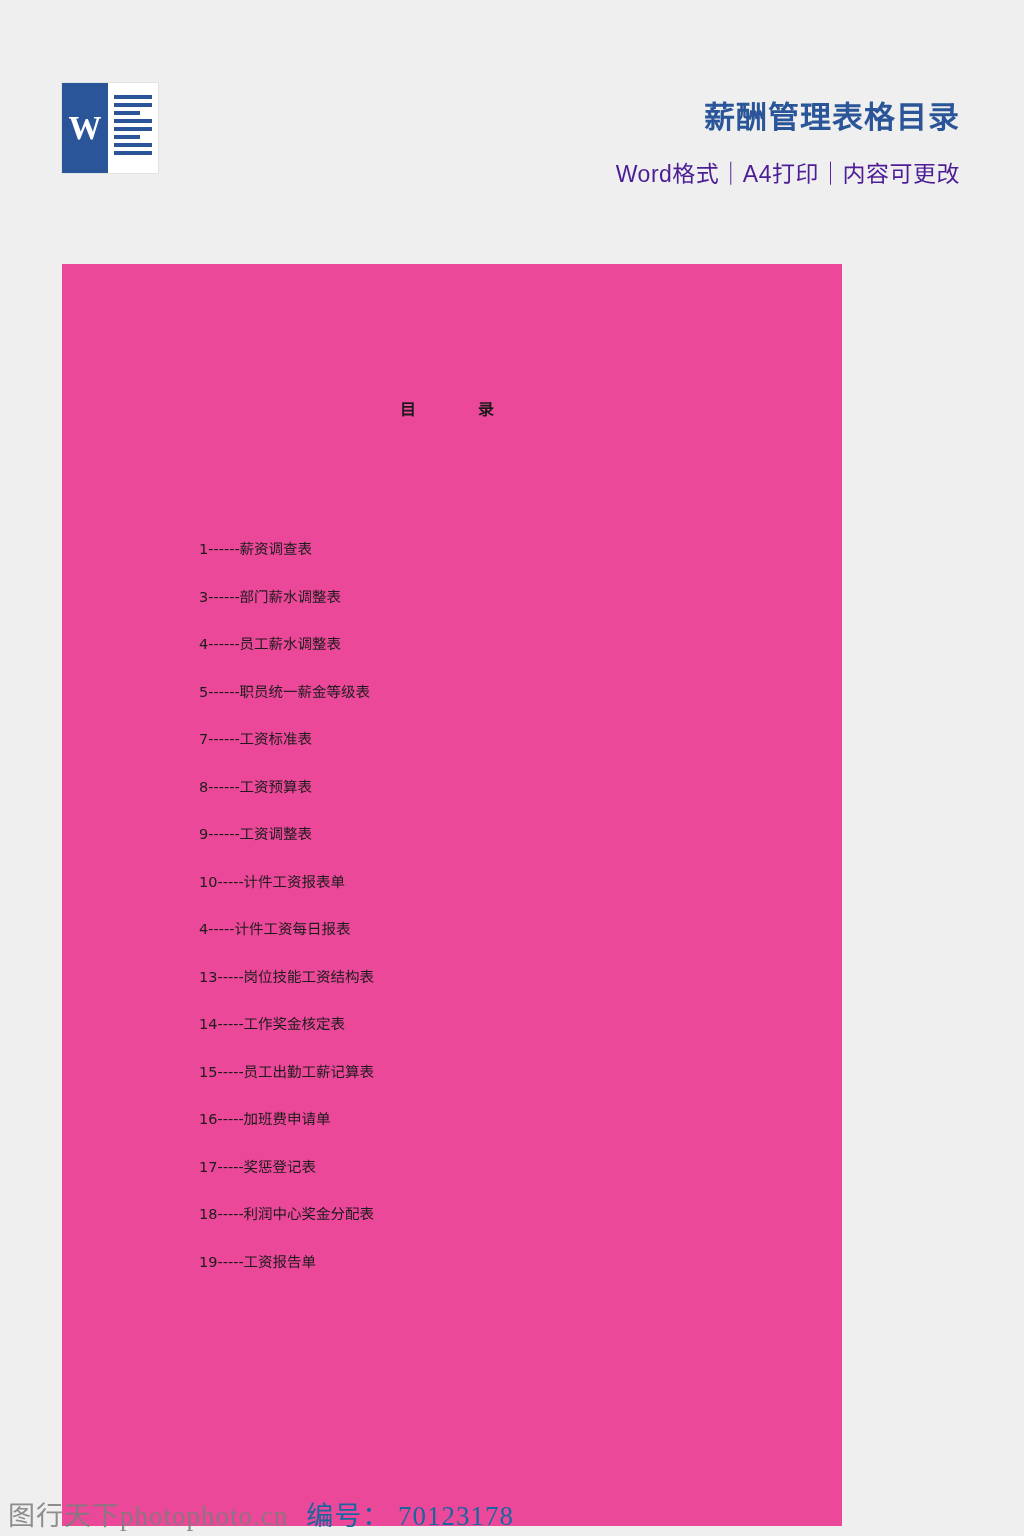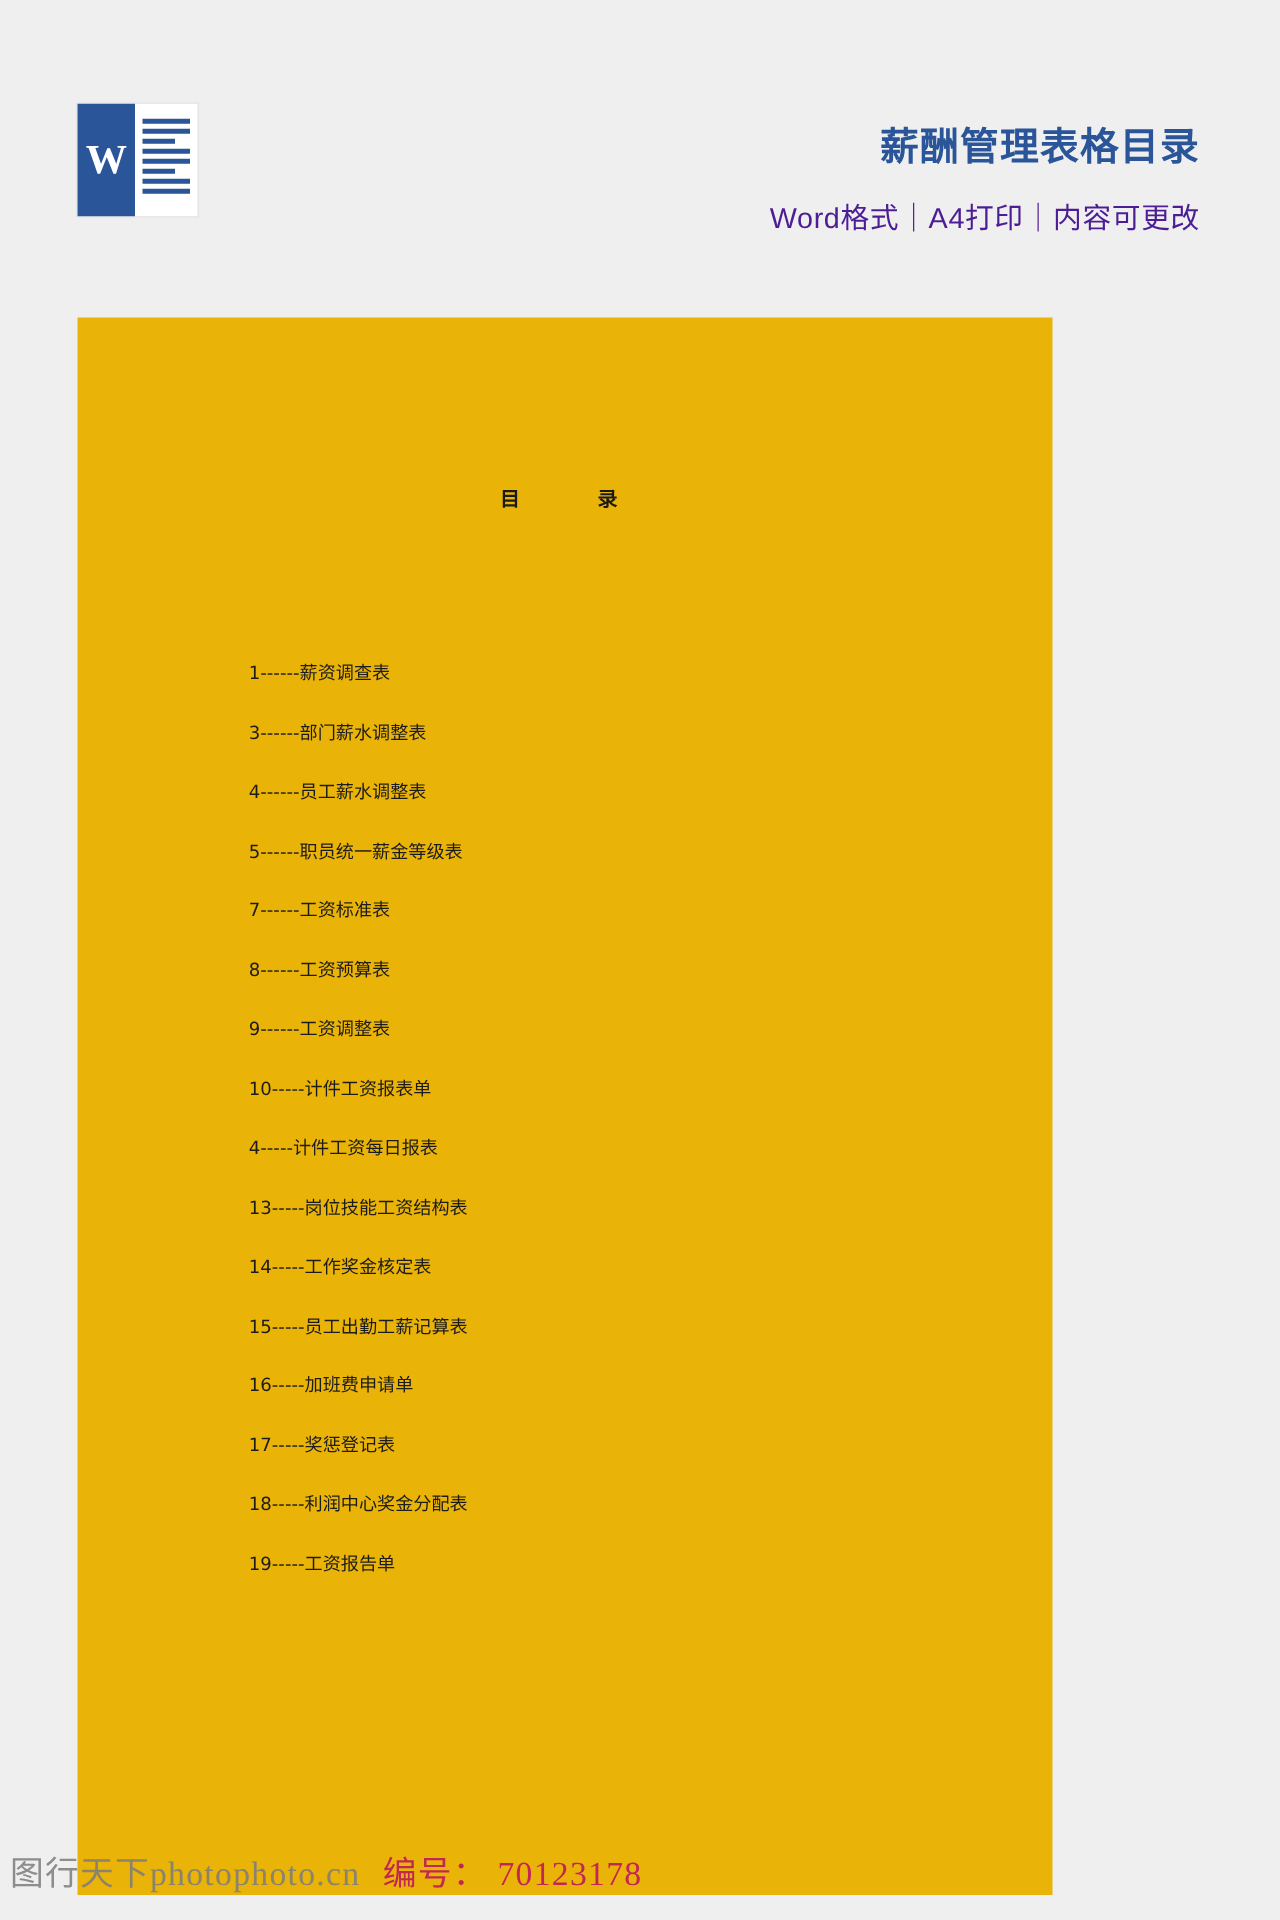--- a/index.html
+++ b/index.html
@@ -85,24 +85,24 @@
     font-weight: normal;
     margin: 0;
     letter-spacing: 0.5px;
     font-family: Liberation Sans, sans-serif;
   }
 
   
   .page-sheet {
     position: absolute;
     left: 62px;
-    top: 254px;
+    top: 264px;
     width: 780px;
     height: 1262px;
-    background: #eab308;
+    background: #ec4899;
   }
 
   .toc-heading {
     margin: 0;
     padding-top: 132px;
     text-align: center;
     font-size: 16px;
     font-weight: bold;
     color: #1a1a1a;
     letter-spacing: 10px;
@@ -124,38 +124,38 @@
     line-height: 1;
     margin-bottom: 33px;
     font-family: "DejaVu Sans", sans-serif;
     white-space: nowrap;
   }
 
   
   .watermark {
     position: absolute;
     left: 0;
-    bottom: 17px;
+    bottom: 0;
     width: 1024px;
     height: 46px;
     display: flex;
     align-items: center;
     padding-left: 8px;
     box-sizing: border-box;
   }
   .watermark .wm-text {
     font-size: 27px;
     color: #7c7c7c;
     font-family: "Liberation Serif", "DejaVu Serif", serif;
     letter-spacing: 1px;
     opacity: 0.85;
   }
   .watermark .wm-code {
     font-size: 27px;
-    color: #be185d;
+    color: #0369a1;
     font-family: "Liberation Serif", "DejaVu Serif", serif;
     margin-left: 18px;
     letter-spacing: 1px;
     opacity: 0.9;
   }
 </style>
 </head>
 <body>
 
 <div class="header">

